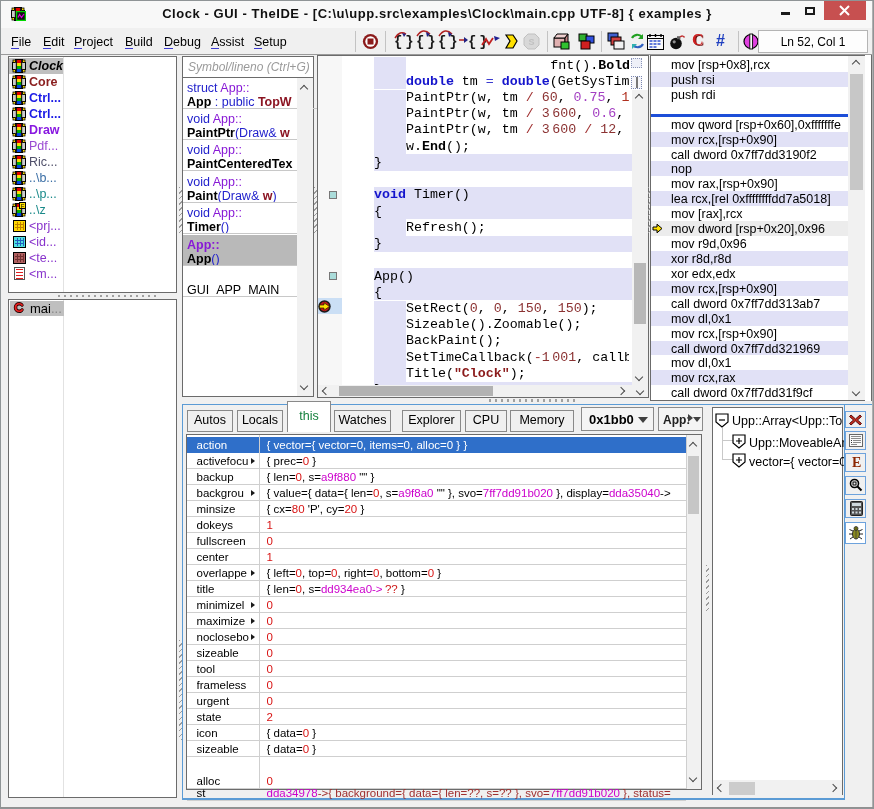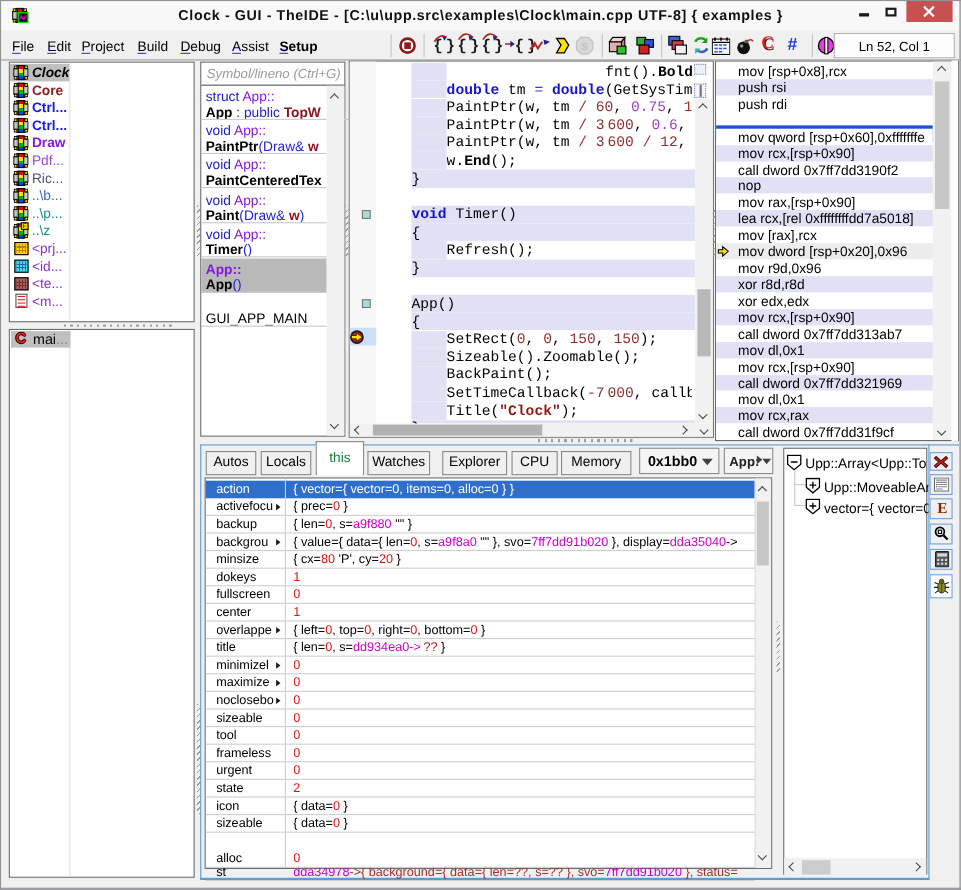--- a/index.html
+++ b/index.html
@@ -67,21 +67,21 @@
 <svg class="a" style="left:838px;top:4px" width="13" height="13" viewBox="0 0 13 13">
     <path d="M2 2 L11 11 M11 2 L2 11" stroke="#fff" stroke-width="2"></path>
   </svg>
 <div class="a" style="left:0;top:28px;width:874px;height:27px;background:#f0f0f0;border-bottom:1px solid #9a9a9a;"></div>
 <div class="a" style="left:11px;top:34.5px;font-size:12.5px;line-height:14px;color:#000;"><span style="display:inline-block;height:14px;border-bottom:1px solid #3b3bd0;">F</span>ile</div>
 <div class="a" style="left:43px;top:34.5px;font-size:12.5px;line-height:14px;color:#000;"><span style="display:inline-block;height:14px;border-bottom:1px solid #3b3bd0;">E</span>dit</div>
 <div class="a" style="left:74px;top:34.5px;font-size:12.5px;line-height:14px;color:#000;"><span style="display:inline-block;height:14px;border-bottom:1px solid #3b3bd0;">P</span>roject</div>
 <div class="a" style="left:125px;top:34.5px;font-size:12.5px;line-height:14px;color:#000;"><span style="display:inline-block;height:14px;border-bottom:1px solid #3b3bd0;">B</span>uild</div>
 <div class="a" style="left:164px;top:34.5px;font-size:12.5px;line-height:14px;color:#000;"><span style="display:inline-block;height:14px;border-bottom:1px solid #3b3bd0;">D</span>ebug</div>
 <div class="a" style="left:211px;top:34.5px;font-size:12.5px;line-height:14px;color:#000;"><span style="display:inline-block;height:14px;border-bottom:1px solid #3b3bd0;">A</span>ssist</div>
-<div class="a" style="left:254px;top:34.5px;font-size:12.5px;line-height:14px;color:#000;font-weight:bold;"><span style="display:inline-block;height:14px;border-bottom:1px solid #3b3bd0;">S</span>etup</div>
+<div class="a" style="left:254px;top:34.5px;font-size:12.5px;line-height:14px;color:#000;"><span style="display:inline-block;height:14px;border-bottom:1px solid #3b3bd0;">S</span>etup</div>
 <div class="a" style="left:355px;top:31px;width:1px;height:21px;background:#c3c3c3;"></div>
 <svg class="a" style="left:362px;top:33px" width="17" height="17" viewBox="0 0 17 17">
 <circle cx="8.5" cy="8.5" r="7.6" fill="#8b1a1a"></circle>
     <circle cx="8.5" cy="8.5" r="5.2" fill="#fff"></circle>
 <rect x="5.5" y="5.5" width="6" height="6" fill="#8b1a1a"></rect>
   </svg>
 <div class="a" style="left:385px;top:31px;width:1px;height:21px;background:#c3c3c3;"></div>
 <div class="a" style="left:393px;top:33px;width:18px;height:17px;">
     <span style="position:absolute;left:1px;top:1px;font-family:'Liberation Mono',monospace;font-size:14px;font-weight:bold;color:#1a1a1a;">{ }</span>
     <svg style="position:absolute;left:0;top:-3px" width="18" height="10" viewBox="0 0 18 10">
@@ -365,21 +365,21 @@
 <div class="cl mono" style="left:374.1px;top:268.5px;width:254.7px;overflow:hidden;">App()</div>
 <div class="a" style="left:373.5px;top:284.2px;width:258.5px;height:16.23px;background:#e1e1f6;"></div>
 <div class="cl mono" style="left:374.1px;top:284.7px;width:254.7px;overflow:hidden;">{</div>
 <div class="a" style="left:373.5px;top:300.5px;width:32px;height:16.23px;background:#e1e1f6;"></div>
 <div class="cl mono" style="left:406.0px;top:301.0px;width:222.8px;overflow:hidden;">SetRect(<span class="num">0</span>, <span class="num">0</span>, <span class="num">150</span>, <span class="num">150</span>);</div>
 <div class="a" style="left:373.5px;top:316.7px;width:32px;height:16.23px;background:#e1e1f6;"></div>
 <div class="cl mono" style="left:406.0px;top:317.2px;width:222.8px;overflow:hidden;">Sizeable().Zoomable();</div>
 <div class="a" style="left:373.5px;top:332.9px;width:32px;height:16.23px;background:#e1e1f6;"></div>
 <div class="cl mono" style="left:406.0px;top:333.4px;width:222.8px;overflow:hidden;">BackPaint();</div>
 <div class="a" style="left:373.5px;top:349.1px;width:32px;height:16.23px;background:#e1e1f6;"></div>
-<div class="cl mono" style="left:406.0px;top:349.6px;width:222.8px;overflow:hidden;">SetTimeCallback(<span class="op">-</span><span class="num">7 000</span>, callback</div>
+<div class="cl mono" style="left:406.0px;top:349.6px;width:222.8px;overflow:hidden;">SetTimeCallback(<span class="op">-</span><span class="num">1 001</span>, callback</div>
 <div class="a" style="left:373.5px;top:365.4px;width:32px;height:16.23px;background:#e1e1f6;"></div>
 <div class="cl mono" style="left:406.0px;top:365.9px;width:222.8px;overflow:hidden;">Title(<span class="str">"Clock"</span>);</div>
 <div class="a" style="left:373.5px;top:381.6px;width:258.5px;height:3.40px;background:#e1e1f6;"></div>
 <div class="cl mono" style="left:374.1px;top:382.1px;width:254.7px;overflow:hidden;">}</div>
 <div class="a" style="left:329px;top:190.8px;width:8px;height:8px;background:#aadcda;border:1px solid #777;"></div>
 <div class="a" style="left:329px;top:272.0px;width:8px;height:8px;background:#aadcda;border:1px solid #777;"></div>
 <div class="a" style="left:318px;top:297.5px;width:24px;height:16px;background:#cbdff5;"></div>
 <svg class="a" style="left:318px;top:299.5px" width="13" height="13" viewBox="0 0 13 13">
 <circle cx="6.5" cy="6.5" r="6.2" fill="#1a1a1a"></circle>
     <circle cx="6.5" cy="6.5" r="4.7" fill="#c41a1a"></circle>

